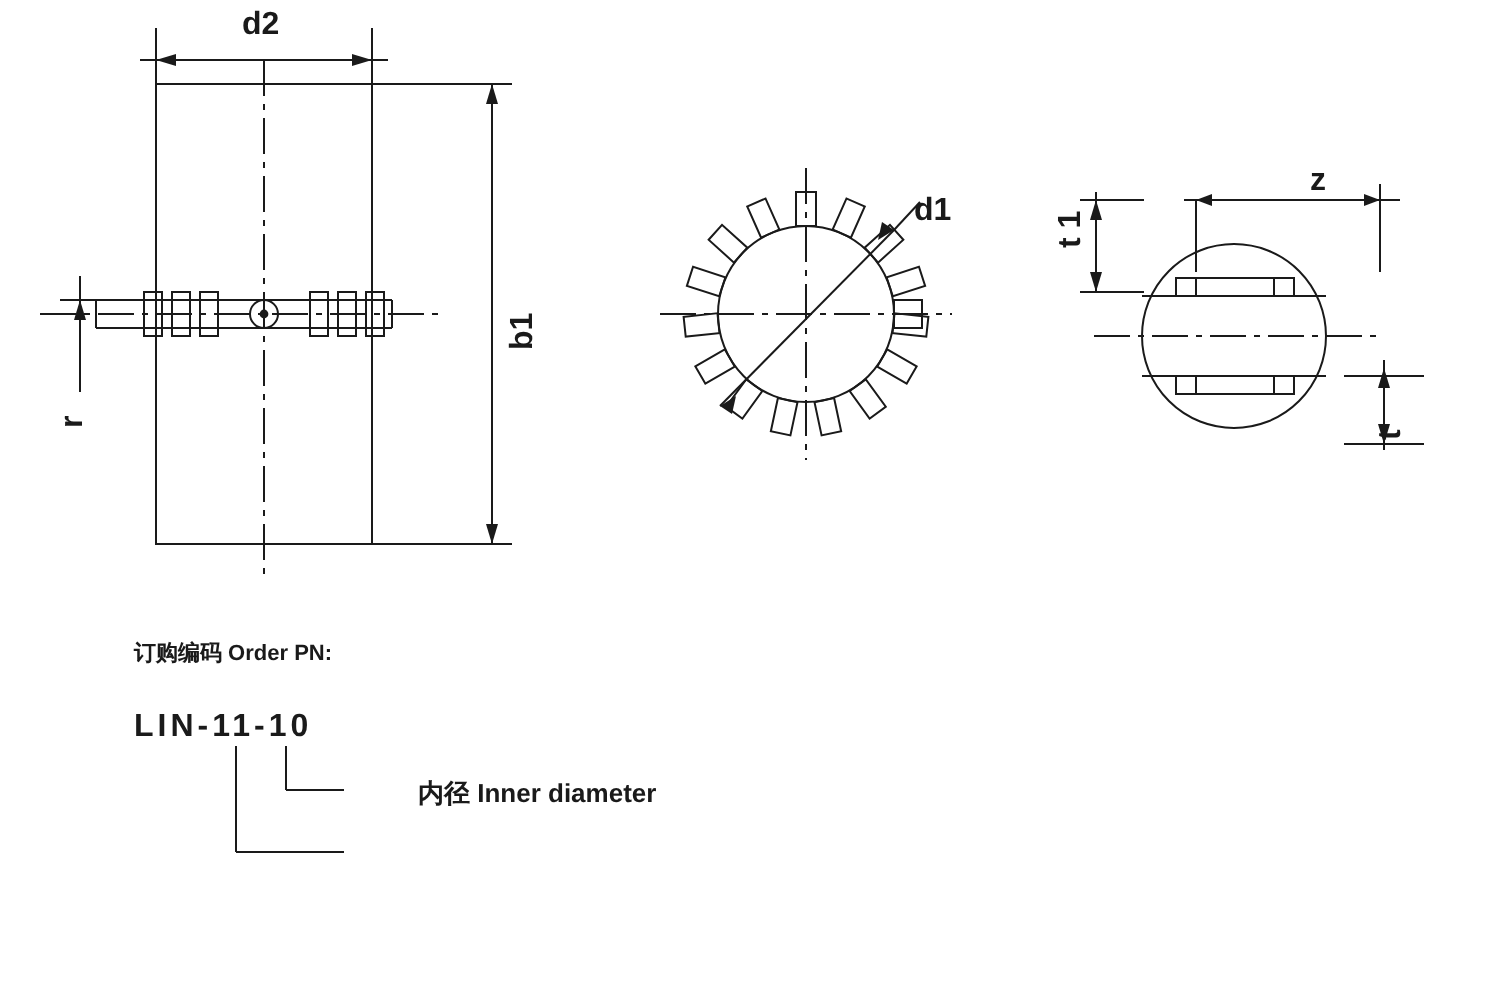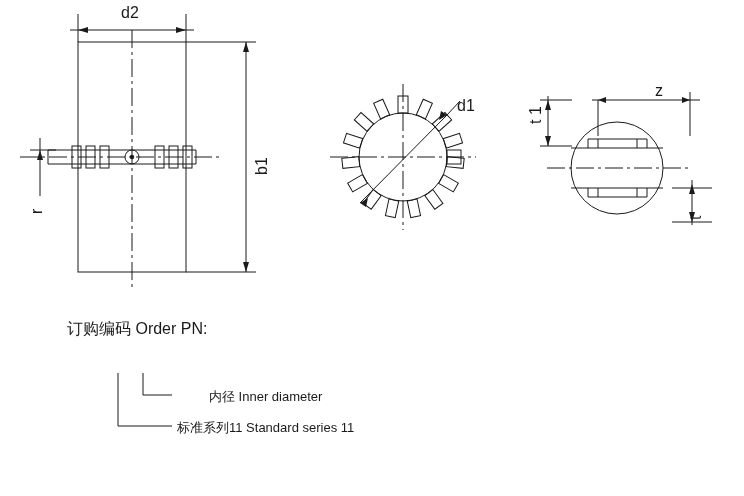--- a/index.html
+++ b/index.html
@@ -9,20 +9,21 @@
   }
   body {
     font-family: "Liberation Sans", sans-serif;
   }
   #page {
     position: relative;
     width: 744px;
     height: 496px;
     background: #ffffff;
     overflow: hidden;
+    font-weight: bold;
   }
   svg.drawing {
     position: absolute;
     left: 0;
     top: 0;
     width: 744px;
     height: 496px;
   }
   .lbl {
     position: absolute;
@@ -31,21 +32,21 @@
     white-space: nowrap;
   }
   .dim-label {
     font-size: 16px;
   }
   .rot90 {
     transform: rotate(-90deg);
     transform-origin: left top;
   }
   .order-title {
-    font-size: 16px;
+    font-size: 11px;
   }
   .pn-code {
     font-size: 16px;
     letter-spacing: 2px;
   }
   .note {
     font-size: 13px;
   }
 </style>
 </head>
@@ -226,18 +227,18 @@
   <div class="lbl dim-label" style="left:457px; top:97px;">d1</div>
 
   <div class="lbl dim-label rot90" style="left:527px; top:124px;">t 1</div>
 
   <div class="lbl dim-label rot90" style="left:687px; top:220px;">t</div>
 
   <div class="lbl dim-label" style="left:655px; top:82px;">z</div>
 
   <div class="lbl order-title" style="left:67px; top:319px;">订购编码 Order PN:</div>
 
+  <div class="lbl pn-code" style="left:67px; top:355px;">LIN-11-10</div>
 
   <div class="lbl note" style="left:177px; top:388px;margin-left:32px;">内径 Inner diameter</div>
 
-  <div class="lbl note" style="left:177px; top:419px;">标准系列11 Standard series 11</div>
 
 </div>
 
 </body></html>

